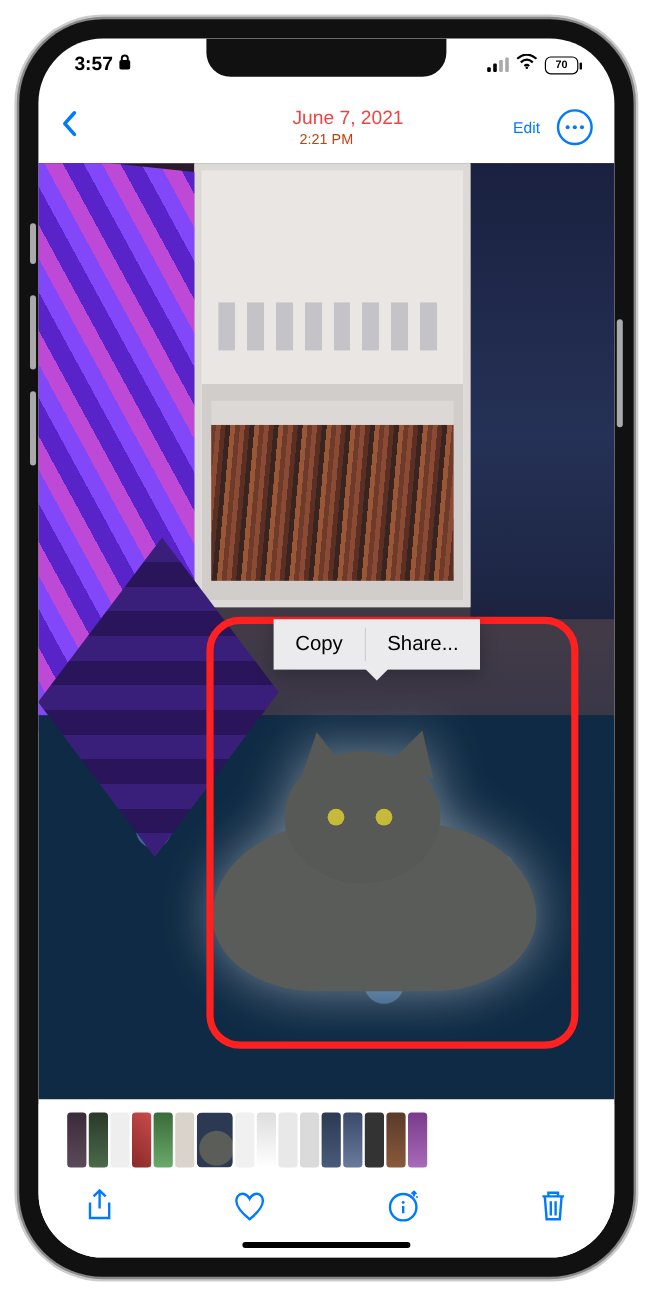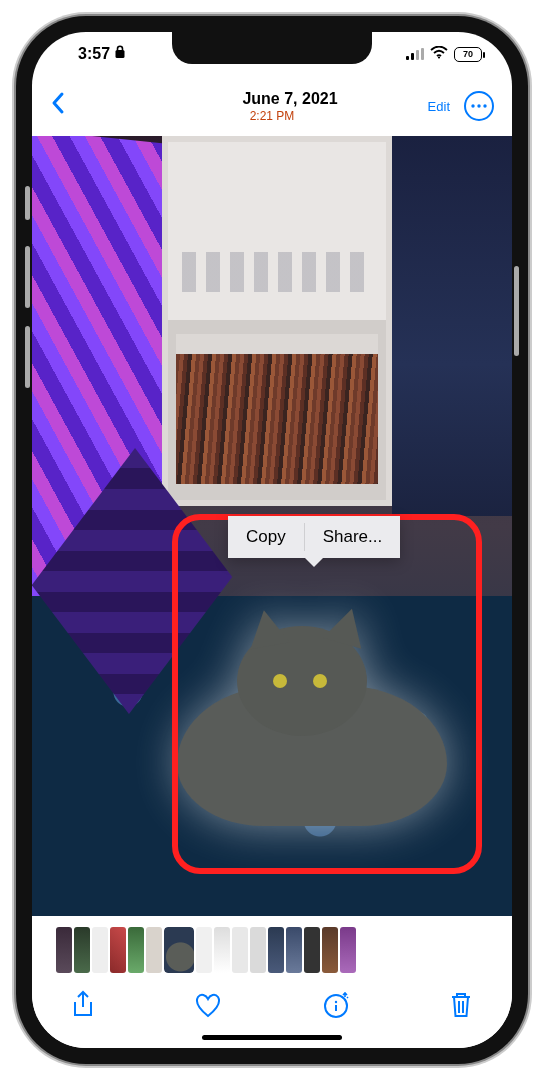--- a/index.html
+++ b/index.html
@@ -50,21 +50,21 @@
     border-radius: 3px;
   }
   .side-btn.left1 { left: 9px; top: 170px; width: 5px; height: 34px; }
   .side-btn.left2 { left: 9px; top: 230px; width: 5px; height: 62px; }
   .side-btn.left3 { left: 9px; top: 310px; width: 5px; height: 62px; }
   .side-btn.right { right: 9px; top: 250px; width: 5px; height: 90px; }
 
   
   .status-bar {
     position: absolute;
-    top: 0; left: 16px; right: 0;
+    top: 0; left: 0; right: 0;
     height: 44px;
     display: flex;
     padding: 0 30px;
     z-index: 40;
   }
   .status-left { font-weight: 600; font-size: 16px; display:flex; align-items:center; gap:4px;}
   .status-right { margin-left: auto; display: flex; align-items: center; gap: 6px; }
   .sig-bars { display:flex; gap:2px; align-items:flex-end; height:12px;}
   .sig-bars span { width:3px; background:#000; border-radius:1px;}
   .sig-bars span:nth-child(1){height:4px;}
@@ -82,21 +82,21 @@
   
   .nav {
     position: absolute;
     top: 44px; left: 0; right: 0;
     height: 60px;
     display:flex; align-items:center;
     padding: 0 18px;
   }
   .nav .back { color:#007aff; font-size:28px; font-weight:400; }
   .nav .title-wrap { position:absolute; left:0; right:0; text-align:center; pointer-events:none;}
-  .nav .date { font-size:16px; font-weight:700; color:#000000;margin-left:36px;}
+  .nav .date { font-size:16px; font-weight:400; color:#ef4444;margin-left:36px;}
   .nav .time { font-size:12px; color:#c2410c; margin-top:1px;}
   .nav .right-group { margin-left:auto; display:flex; align-items:center; gap:14px;}
   .edit-btn { color:#007aff; font-size:13px; }
   .more-btn { width:30px; height:30px; border:2px solid #007aff; border-radius:50%; display:flex; align-items:center; justify-content:center; color:#007aff; font-size:16px; letter-spacing:1px; font-weight:700;}
 
   
   .photo {
     position:absolute;
     top: 104px; left: 0; right:0;
     height: 780px;

